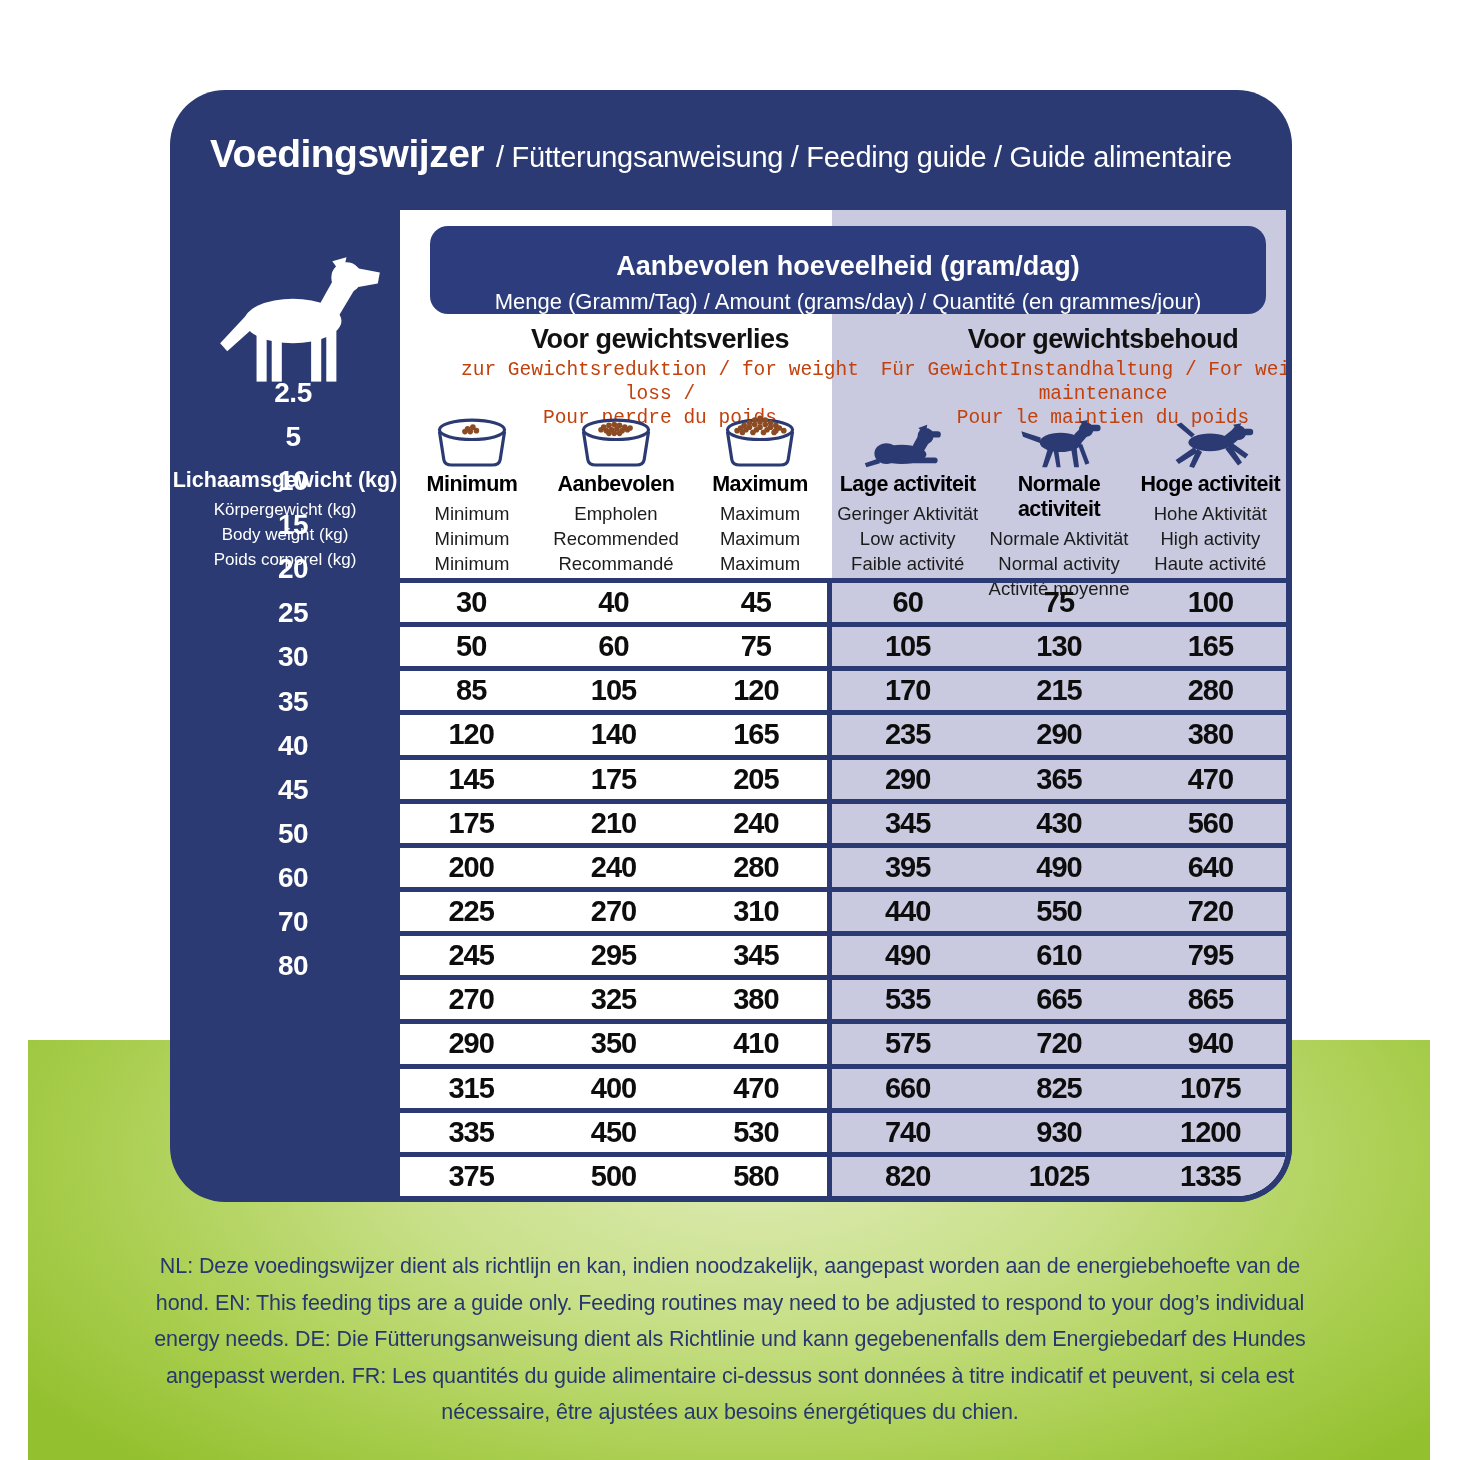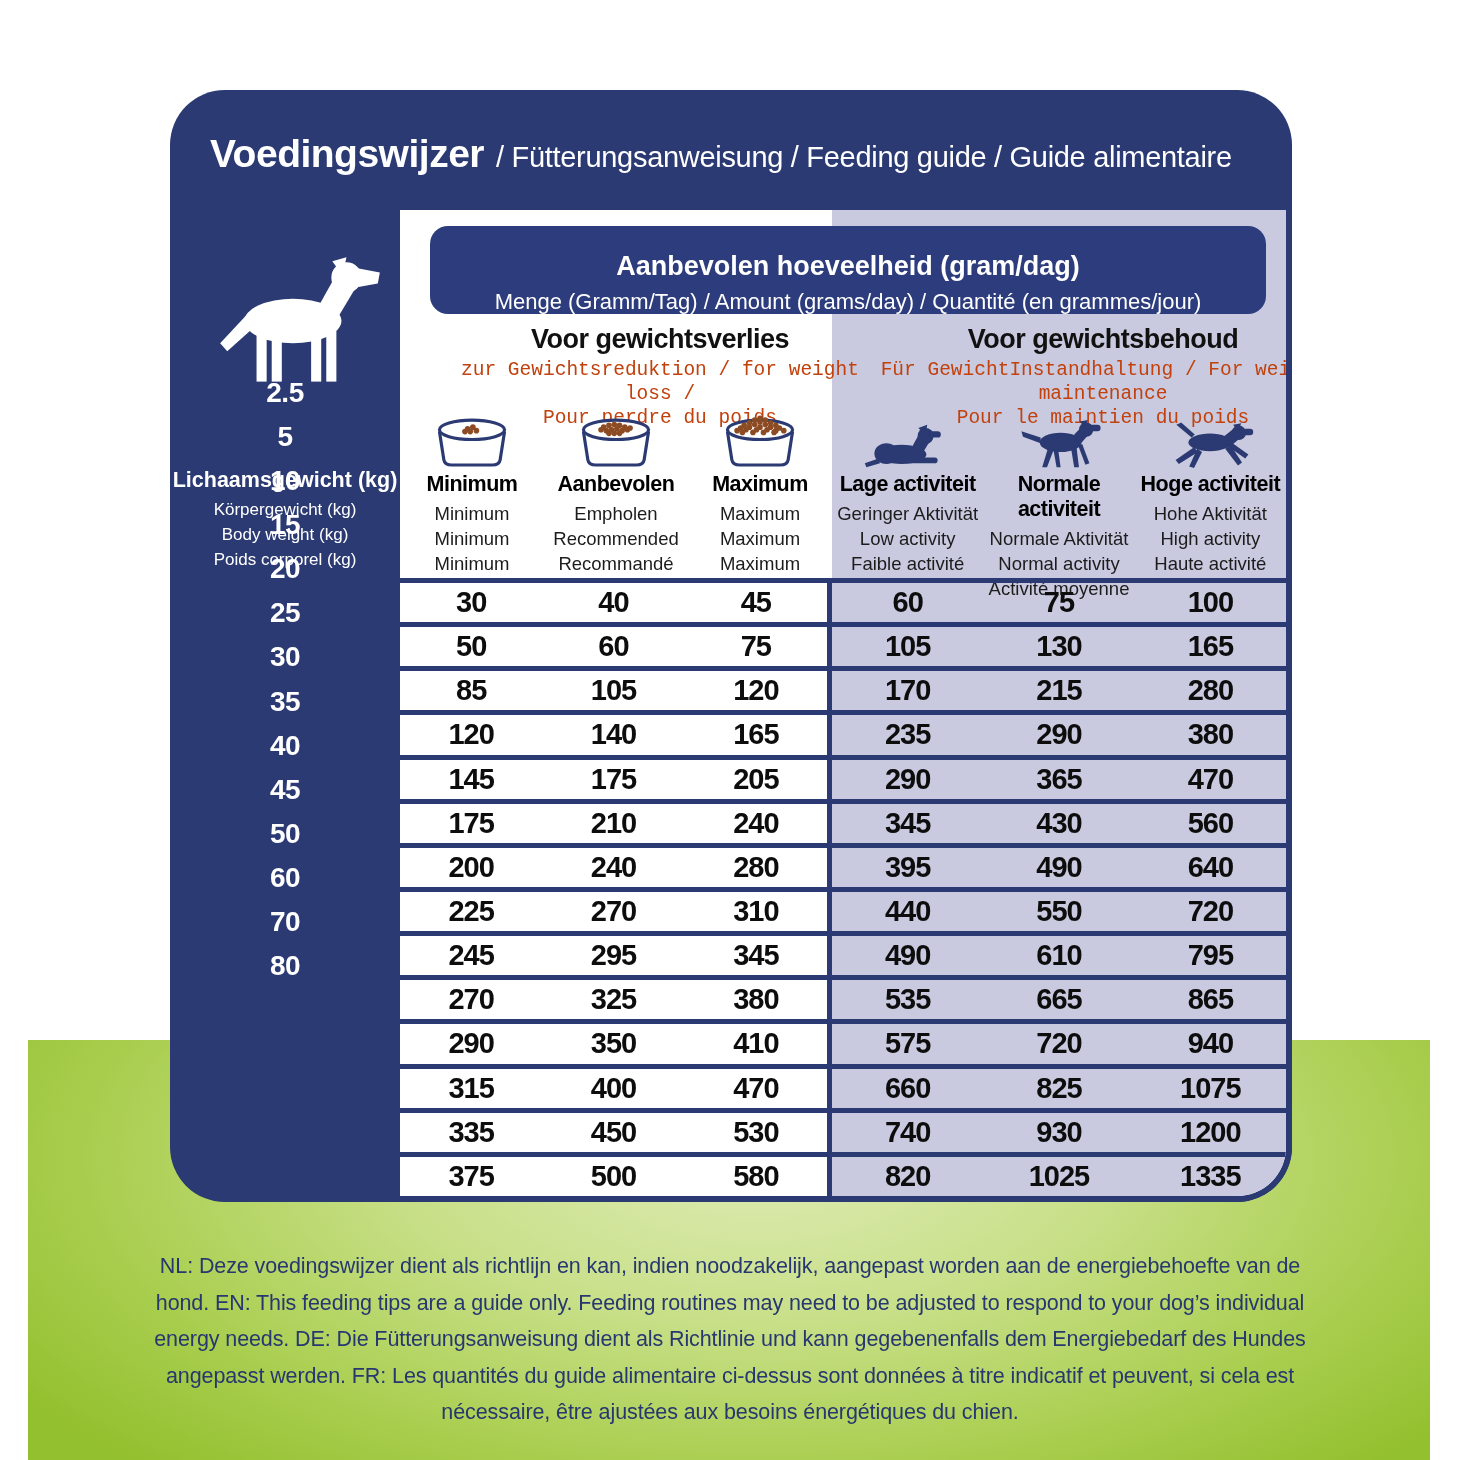--- a/index.html
+++ b/index.html
@@ -65,21 +65,21 @@
   .row{border-bottom:5px solid #2B3A72;}
   .row:last-child{border-bottom:none;}
   .num{flex:1;display:flex;align-items:center;justify-content:center;
        font-size:29px;font-weight:700;color:#0d0d0d;letter-spacing:-1px;}
 
   
   .dog-hero{position:absolute;left:204px;top:248px;width:192px;height:152px;}
   .weight-head{position:absolute;left:170px;top:468px;width:230px;text-align:center;color:#fff;}
   .weight-head .b{font-size:21.5px;font-weight:700;}
   .weight-head .s{font-size:17px;font-weight:400;line-height:25px;margin-top:4px;}
-  .weight-col{position:absolute;left:170px;top:373px;width:230px;height:613px;display:flex;flex-direction:column;}
+  .weight-col{position:absolute;left:170px;top:373px;width:230px;height:613px;display:flex;flex-direction:column;padding-left:8px;}
   .wrow{flex:1;display:flex;align-items:center;justify-content:center;border-bottom:5px solid transparent;
         color:#fff;font-size:28px;font-weight:700;letter-spacing:-0.5px;}
   .wrow:last-child{border-bottom:none;}
 
   .footer{
     position:absolute;left:140px;top:1248px;width:1180px;text-align:center;
     font-size:21.5px;line-height:36.5px;color:#27376F;font-weight:400;letter-spacing:-0.1px;
   }
   .footer b{font-weight:400;}
 </style>

